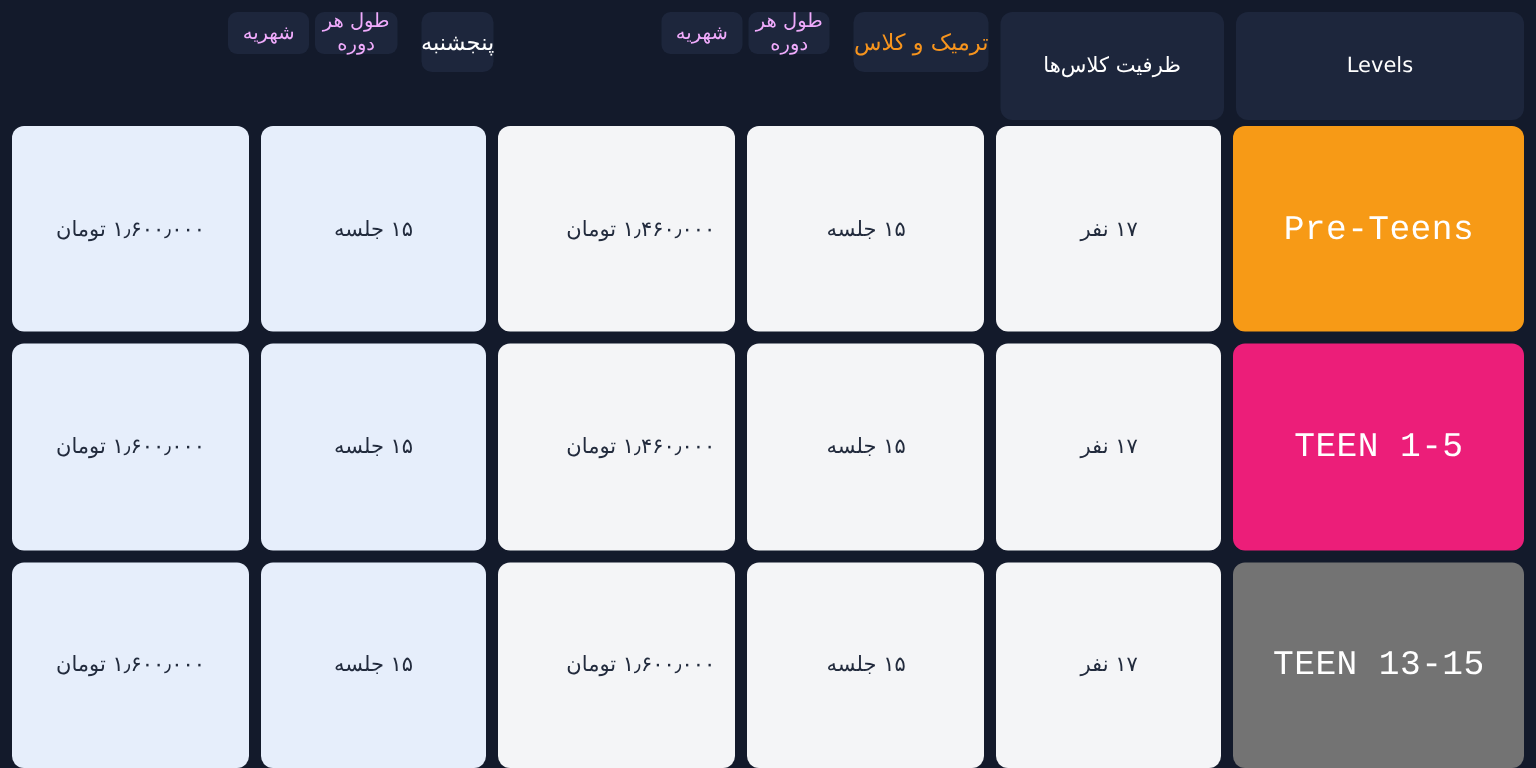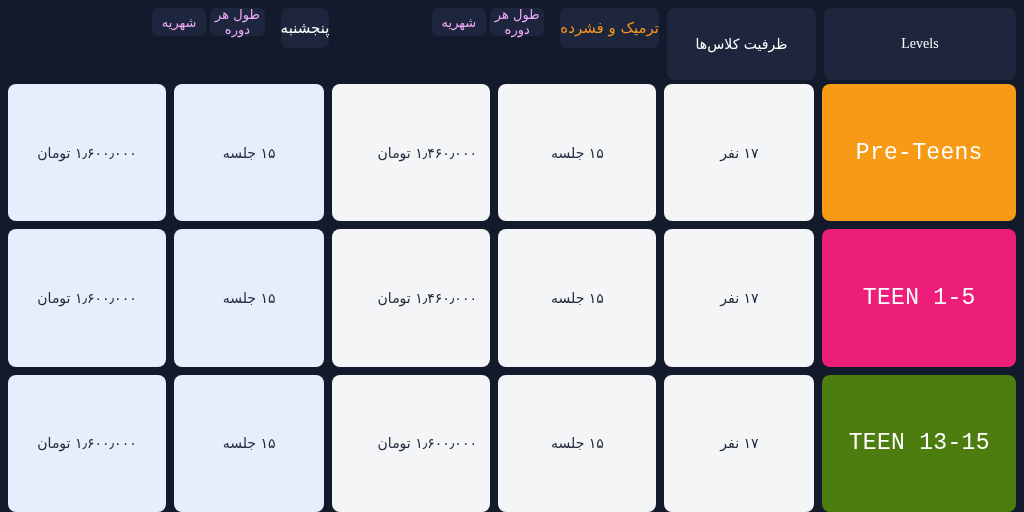--- a/index.html
+++ b/index.html
@@ -73,21 +73,21 @@
     color: #ffffff;
     border-radius: 8px;
     display: flex;
     align-items: center;
     justify-content: center;
     font-size: 14px;
     height: 72px;
   }
 
   
-  .w-levels   { width: 196px; font-family: Liberation Serif, serif; }
+  .w-levels   { width: 196px; }
   .w-capacity { width: 152px; }
   .w-dur      { width: 160px; }
   .w-fee      { width: 160px; padding-left: 32px; }
   .w-dur2     { width: 152px; }
   .w-fee2     { width: 160px; }
 
   .grp-tarmik { width: 328px; }  
   .grp-thu    { width: 328px; }
 
   
@@ -130,21 +130,21 @@
 
 <div id="table-wrap">
 
   <div class="header-zone">
 
     <div class="single-head w-levels">Levels</div>
 
     <div class="single-head w-capacity">ظرفیت کلاس‌ها</div>
 
     <div class="group-col grp-tarmik">
-      <div class="group-title accent">ترمیک و فشرده</div>
+      <div class="group-title accent">ترمیک و کلاس</div>
       <div class="group-subs">
         <div class="sub-cell">طول هر دوره</div>
         <div class="sub-cell">شهریه</div>
       </div>
     </div>
 
     <div class="group-col grp-thu">
       <div class="group-title">پنجشنبه</div>
       <div class="group-subs">
         <div class="sub-cell">طول هر دوره</div>
@@ -168,21 +168,21 @@
     <div class="row">
       <div class="cell level w-levels" style="background:#ec1e79">TEEN 1-5</div>
       <div class="cell light-grey w-capacity">۱۷ نفر</div>
       <div class="cell light-grey w-dur">۱۵ جلسه</div>
       <div class="cell light-grey w-fee">۱٫۴۶۰٫۰۰۰ تومان</div>
       <div class="cell light-blue w-dur2">۱۵ جلسه</div>
       <div class="cell light-blue w-fee2">۱٫۶۰۰٫۰۰۰ تومان</div>
     </div>
 
     <div class="row">
-      <div class="cell level w-levels" style="background:#4d7c0f">TEEN 13-15</div>
+      <div class="cell level w-levels" style="background:#737373">TEEN 13-15</div>
       <div class="cell light-grey w-capacity">۱۷ نفر</div>
       <div class="cell light-grey w-dur">۱۵ جلسه</div>
       <div class="cell light-grey w-fee">۱٫۶۰۰٫۰۰۰ تومان</div>
       <div class="cell light-blue w-dur2">۱۵ جلسه</div>
       <div class="cell light-blue w-fee2">۱٫۶۰۰٫۰۰۰ تومان</div>
     </div>
 
   </div>
 </div>
 

